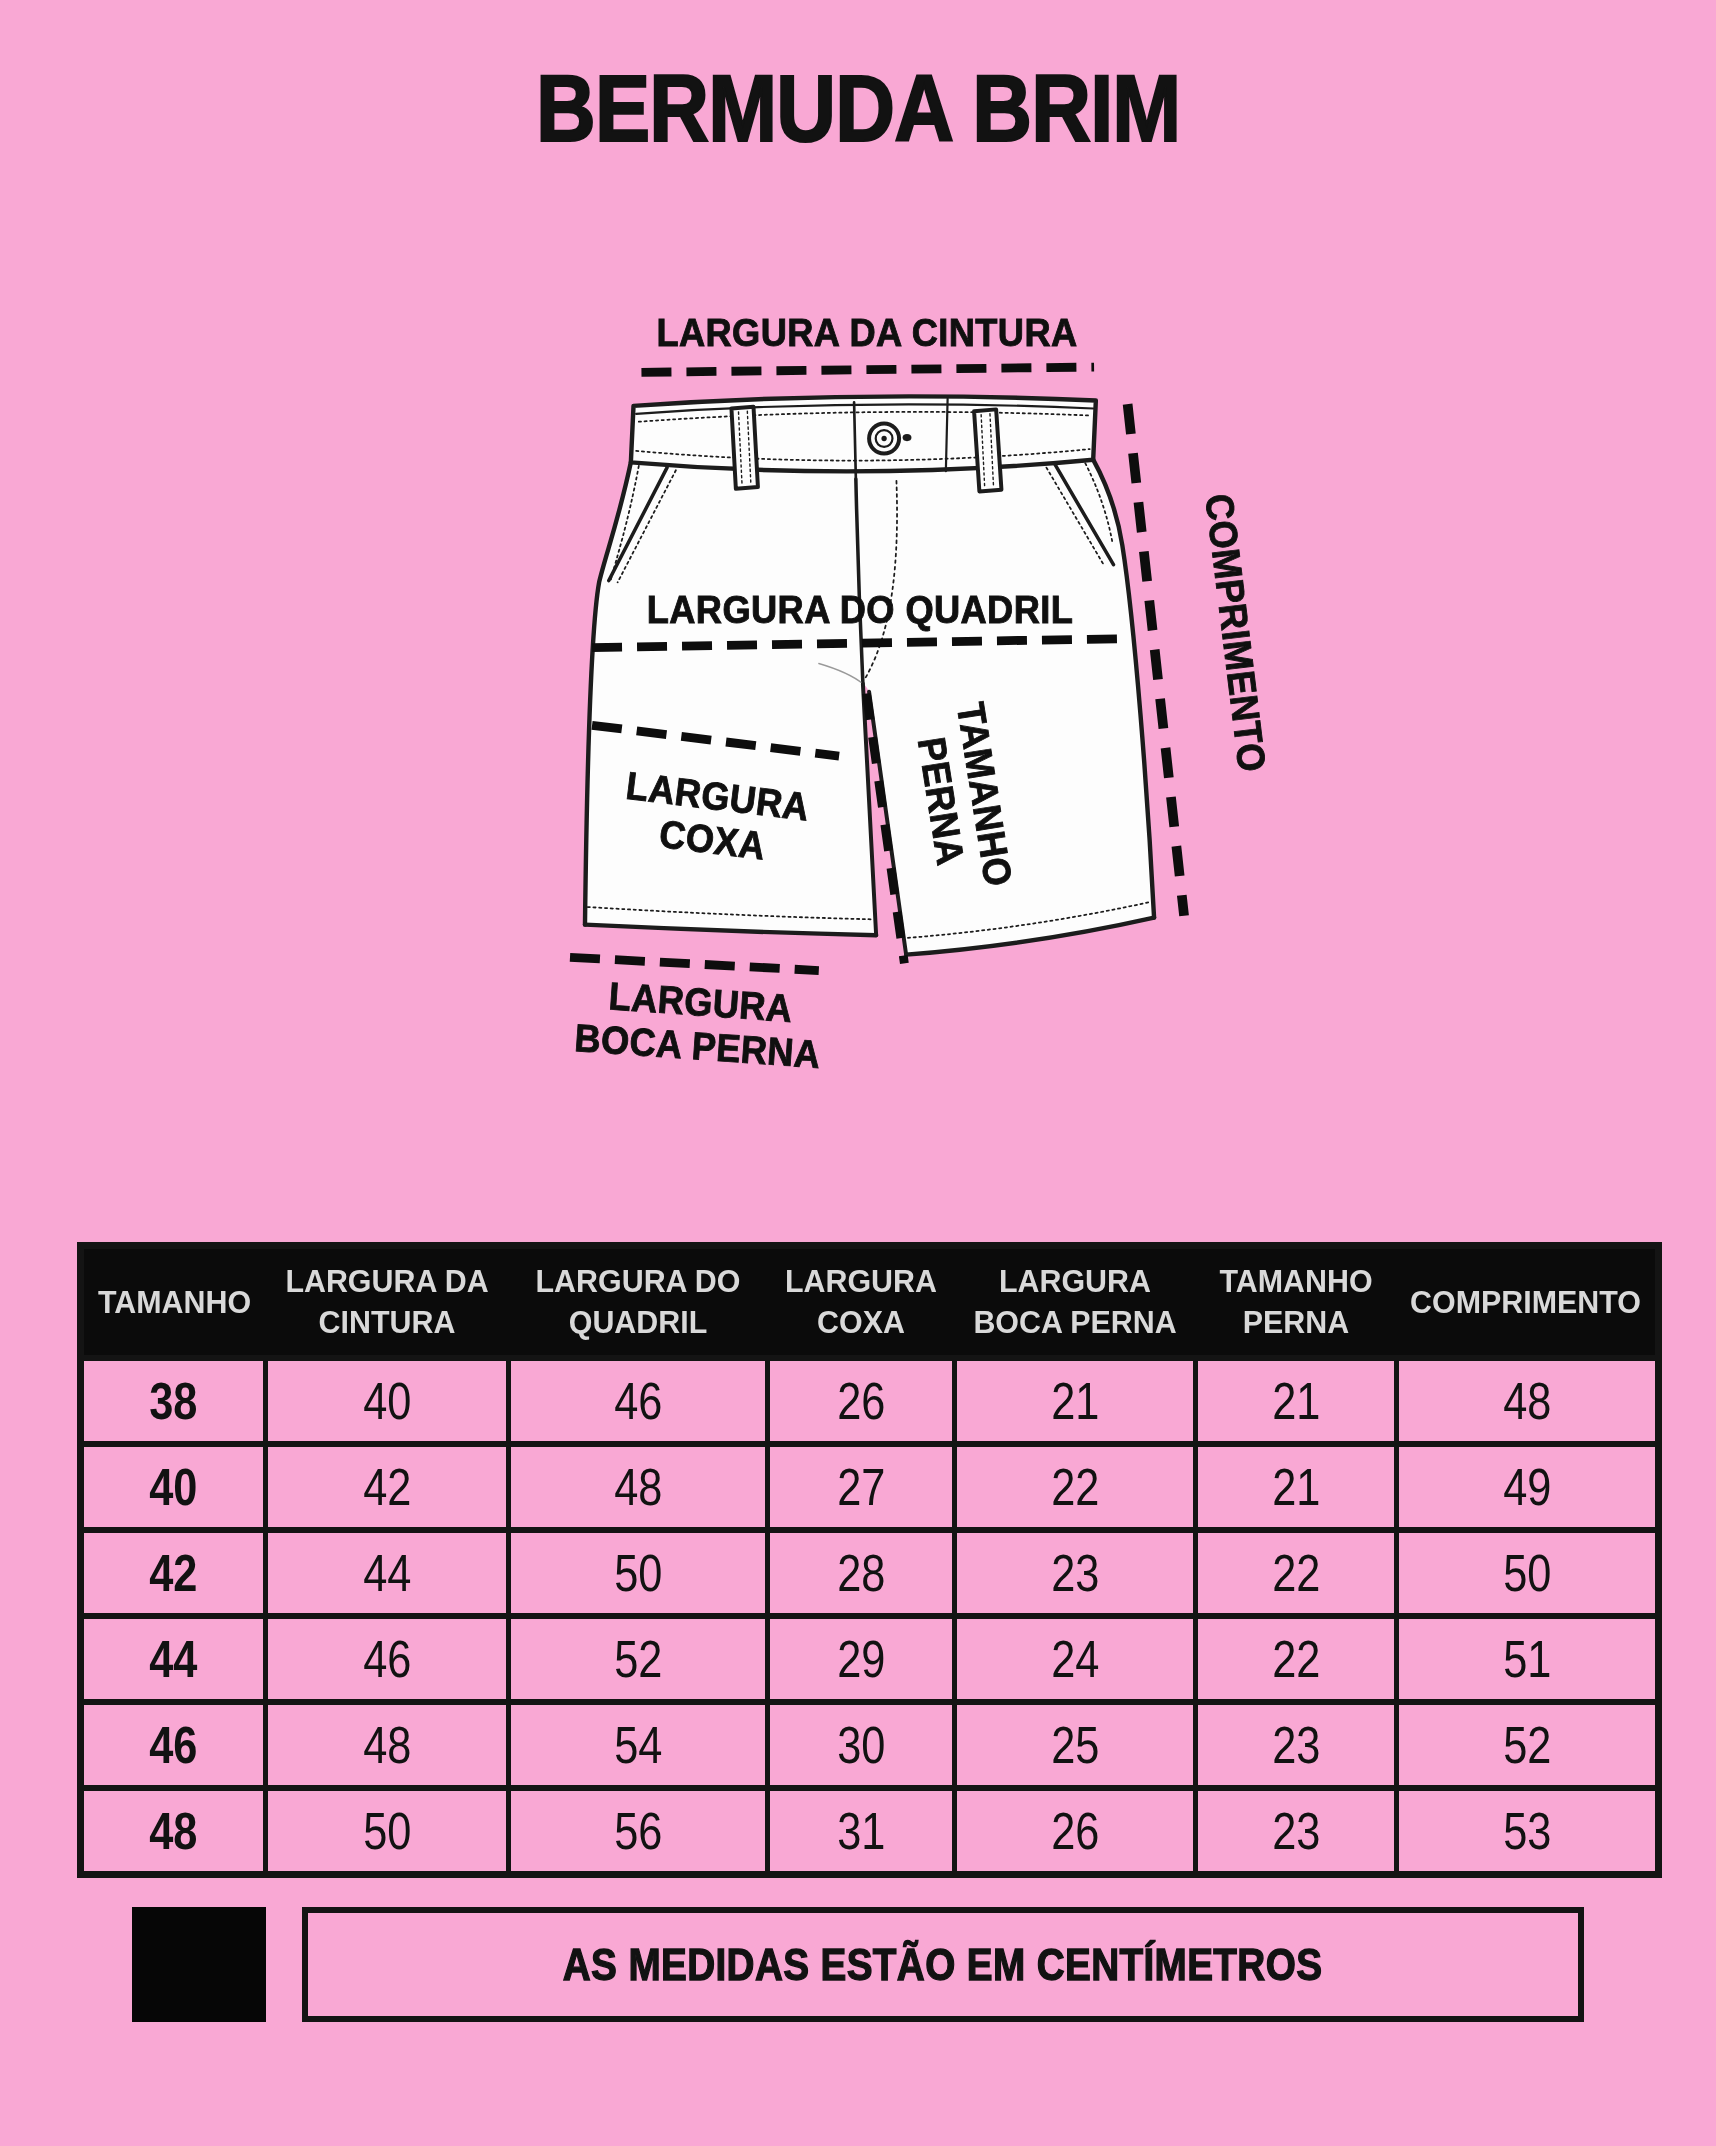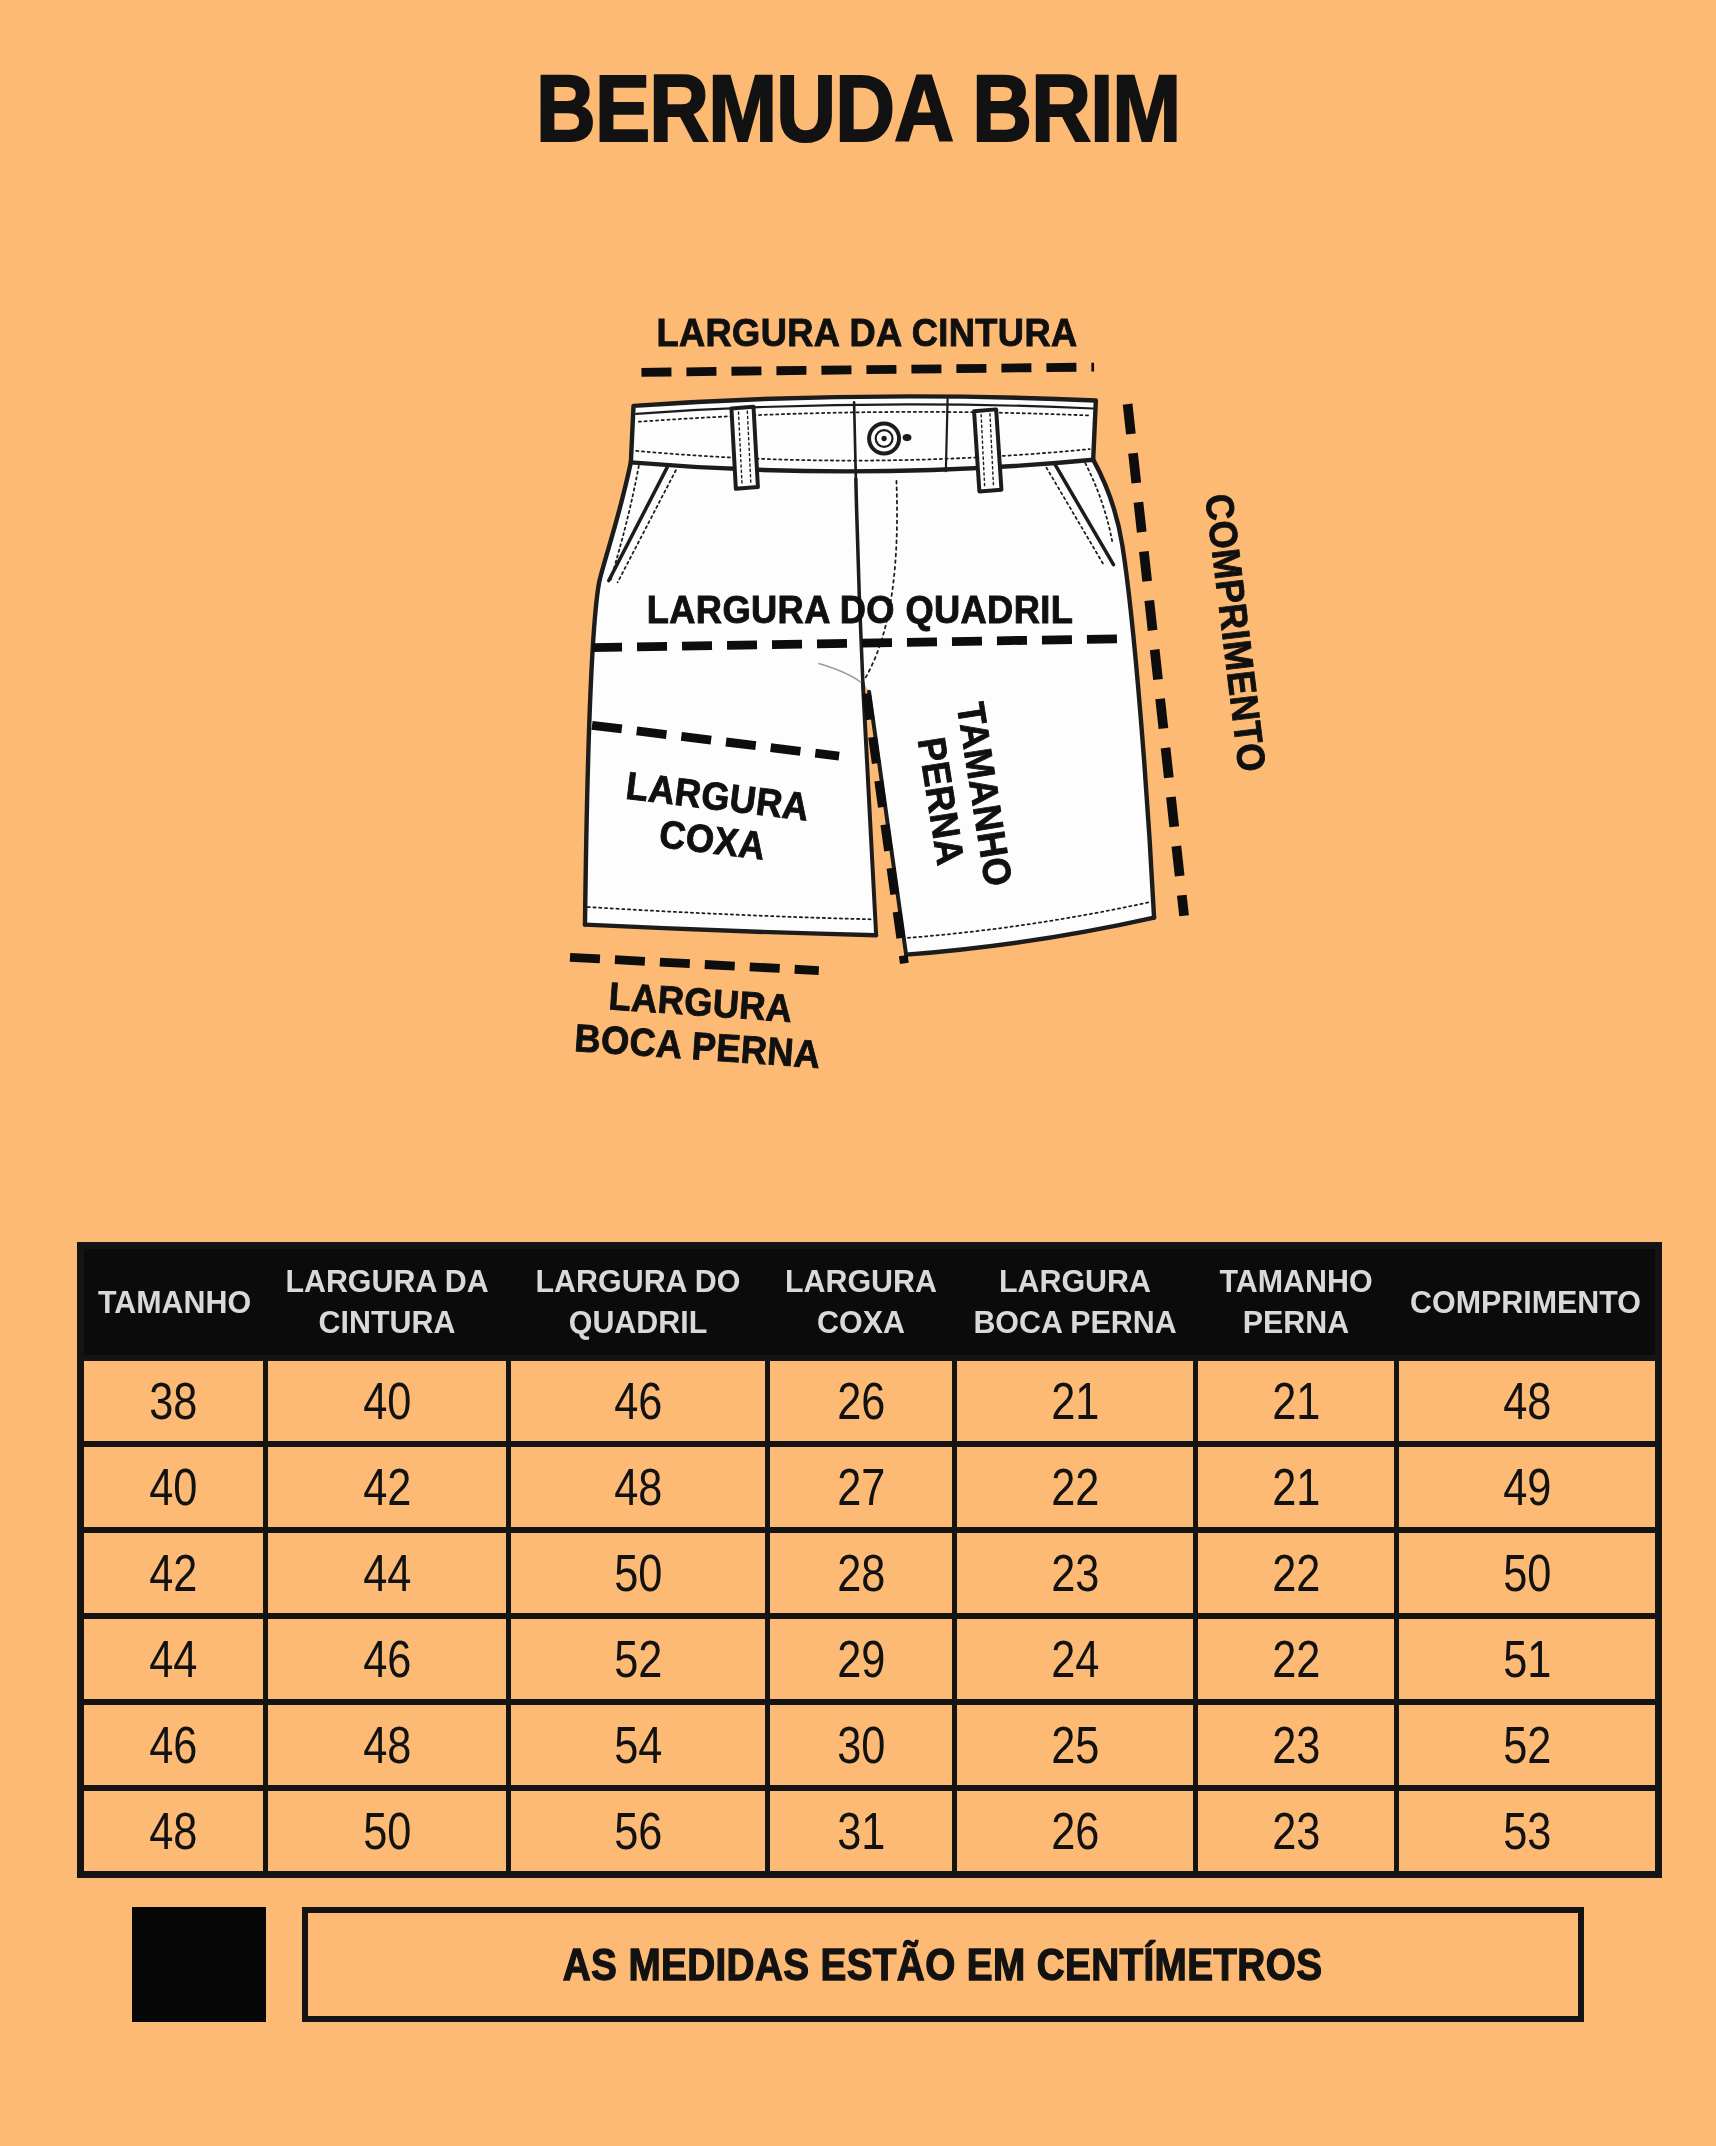--- a/index.html
+++ b/index.html
@@ -1,19 +1,19 @@
 <!DOCTYPE html>
 <html style="font-size:14px"><head>
 <meta charset="utf-8">
 <style>
   html,body{margin:0;padding:0;}
   .page{
     position:relative;
     width:1717px;height:2146px;
-    background:#fdba74;
+    background:#f9a8d4;
     font-family:"Liberation Sans","DejaVu Sans",sans-serif;
     color:#121212;
     overflow:hidden;
   }
   
   .title{
     position:absolute;top:62px;left:0;width:100%;
     text-align:center;line-height:1;
     font-size:94px;font-weight:700;
   }
@@ -47,21 +47,21 @@
     padding:0 3.5px;border:0;
   }
   .size-table thead th>span{display:inline-block;transform:scaleX(.95);}
   .size-table tbody td{
     height:80px;text-align:center;vertical-align:middle;
     font-size:51px;font-weight:400;
     border:5.3px solid #141414;border-top-width:6.2px;border-bottom-width:6.2px;
     padding:0;
   }
   .size-table tbody td>span{display:inline-block;transform:scaleX(.85);}
-  .size-table tbody td.size-col{font-weight:400;}
+  .size-table tbody td.size-col{font-weight:700;}
   
   .footer-square{
     position:absolute;left:132px;top:1907px;width:134px;height:115px;
     background:#060606;
   }
   .footer-box{
     position:absolute;left:302px;top:1907px;width:1282px;height:115px;
     border:6.2px solid #141414;box-sizing:border-box;
     display:flex;align-items:center;justify-content:center;
   }

